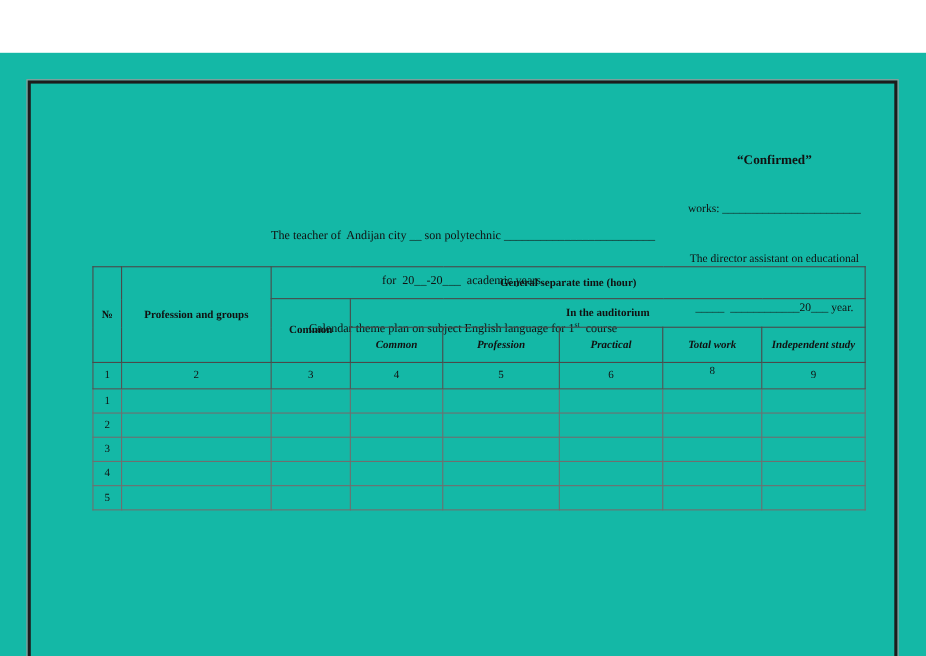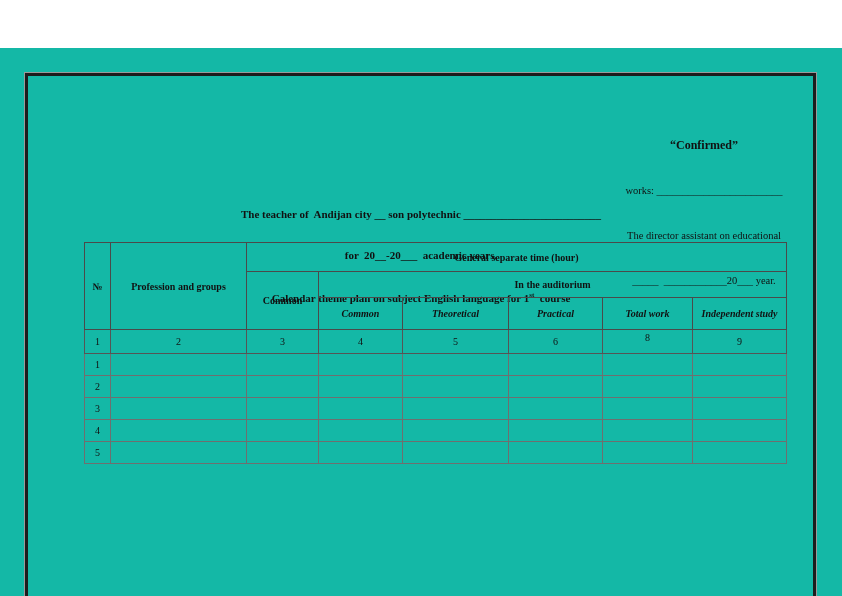--- a/index.html
+++ b/index.html
@@ -13,21 +13,21 @@
   }
   
   .confirmed{
     position:absolute;left:606px;top:60px;width:196px;text-align:center;
     font-size:10.5px;line-height:15px;white-space:pre-wrap;
   }
   .confirmed .c-title{font-weight:bold;font-size:12px;}
   
   .title-block{
     position:absolute;left:0;top:133px;width:842px;text-align:center;
-    font-weight:bold;font-size:11px;line-height:13.5px;white-space:pre-wrap;
+    font-weight:normal;font-size:11px;line-height:13.5px;white-space:pre-wrap;
   }
   .title-block sup{font-size:7px;vertical-align:super;}
   
   table.plan-table{
     position:absolute;left:84px;top:194px;width:702px;
     border-collapse:collapse;table-layout:fixed;
   }
   table.plan-table td{
     border:1px solid #4a4a4a;padding:0 2px;text-align:center;vertical-align:middle;
     font-size:10px;overflow:hidden;
@@ -85,21 +85,21 @@
         <td rowspan="3">№</td>
         <td rowspan="3">Profession and groups</td>
         <td colspan="6">General separate time (hour)</td>
       </tr>
       <tr class="h r2">
         <td rowspan="2">Common</td>
         <td colspan="5">In  the auditorium</td>
       </tr>
       <tr class="h r3">
         <td>Common</td>
-        <td>Theoretical</td>
+        <td>Profession</td>
         <td>Practical</td>
         <td class="vtop">Total work</td>
         <td class="vtop">Independent study</td>
       </tr>
       <tr class="numrow">
         <td>1</td>
         <td>2</td>
         <td>3</td>
         <td>4</td>
         <td>5</td>

